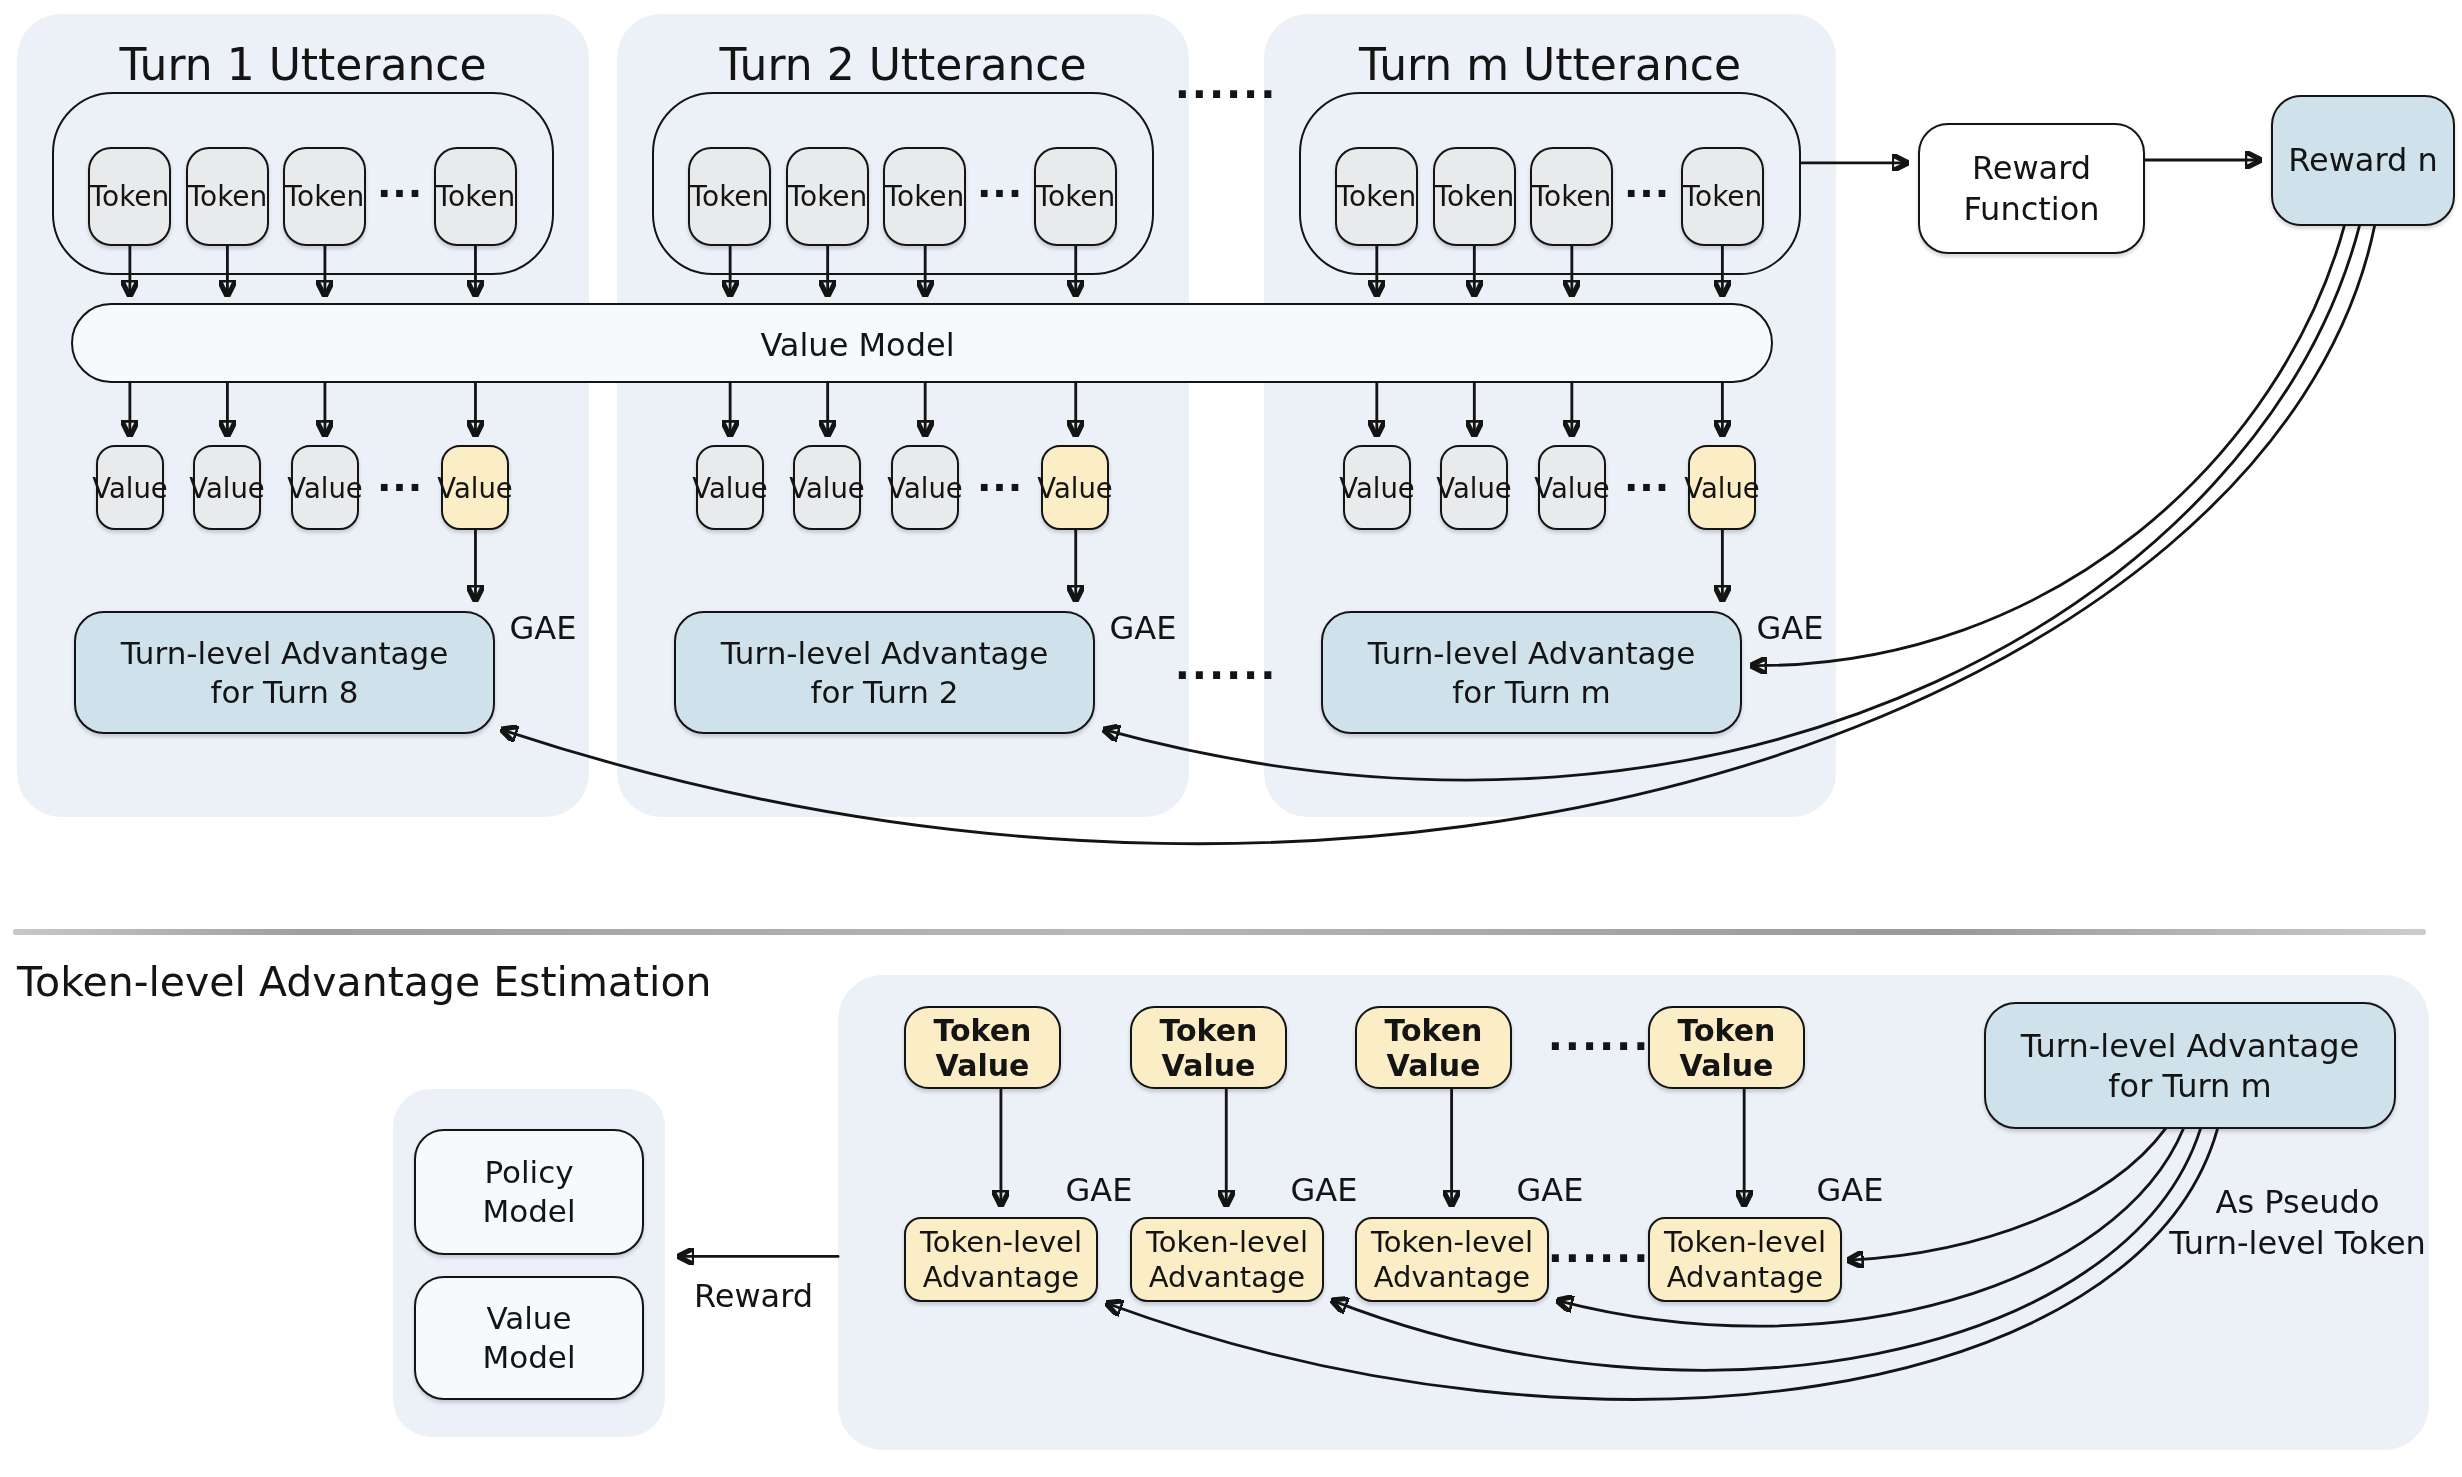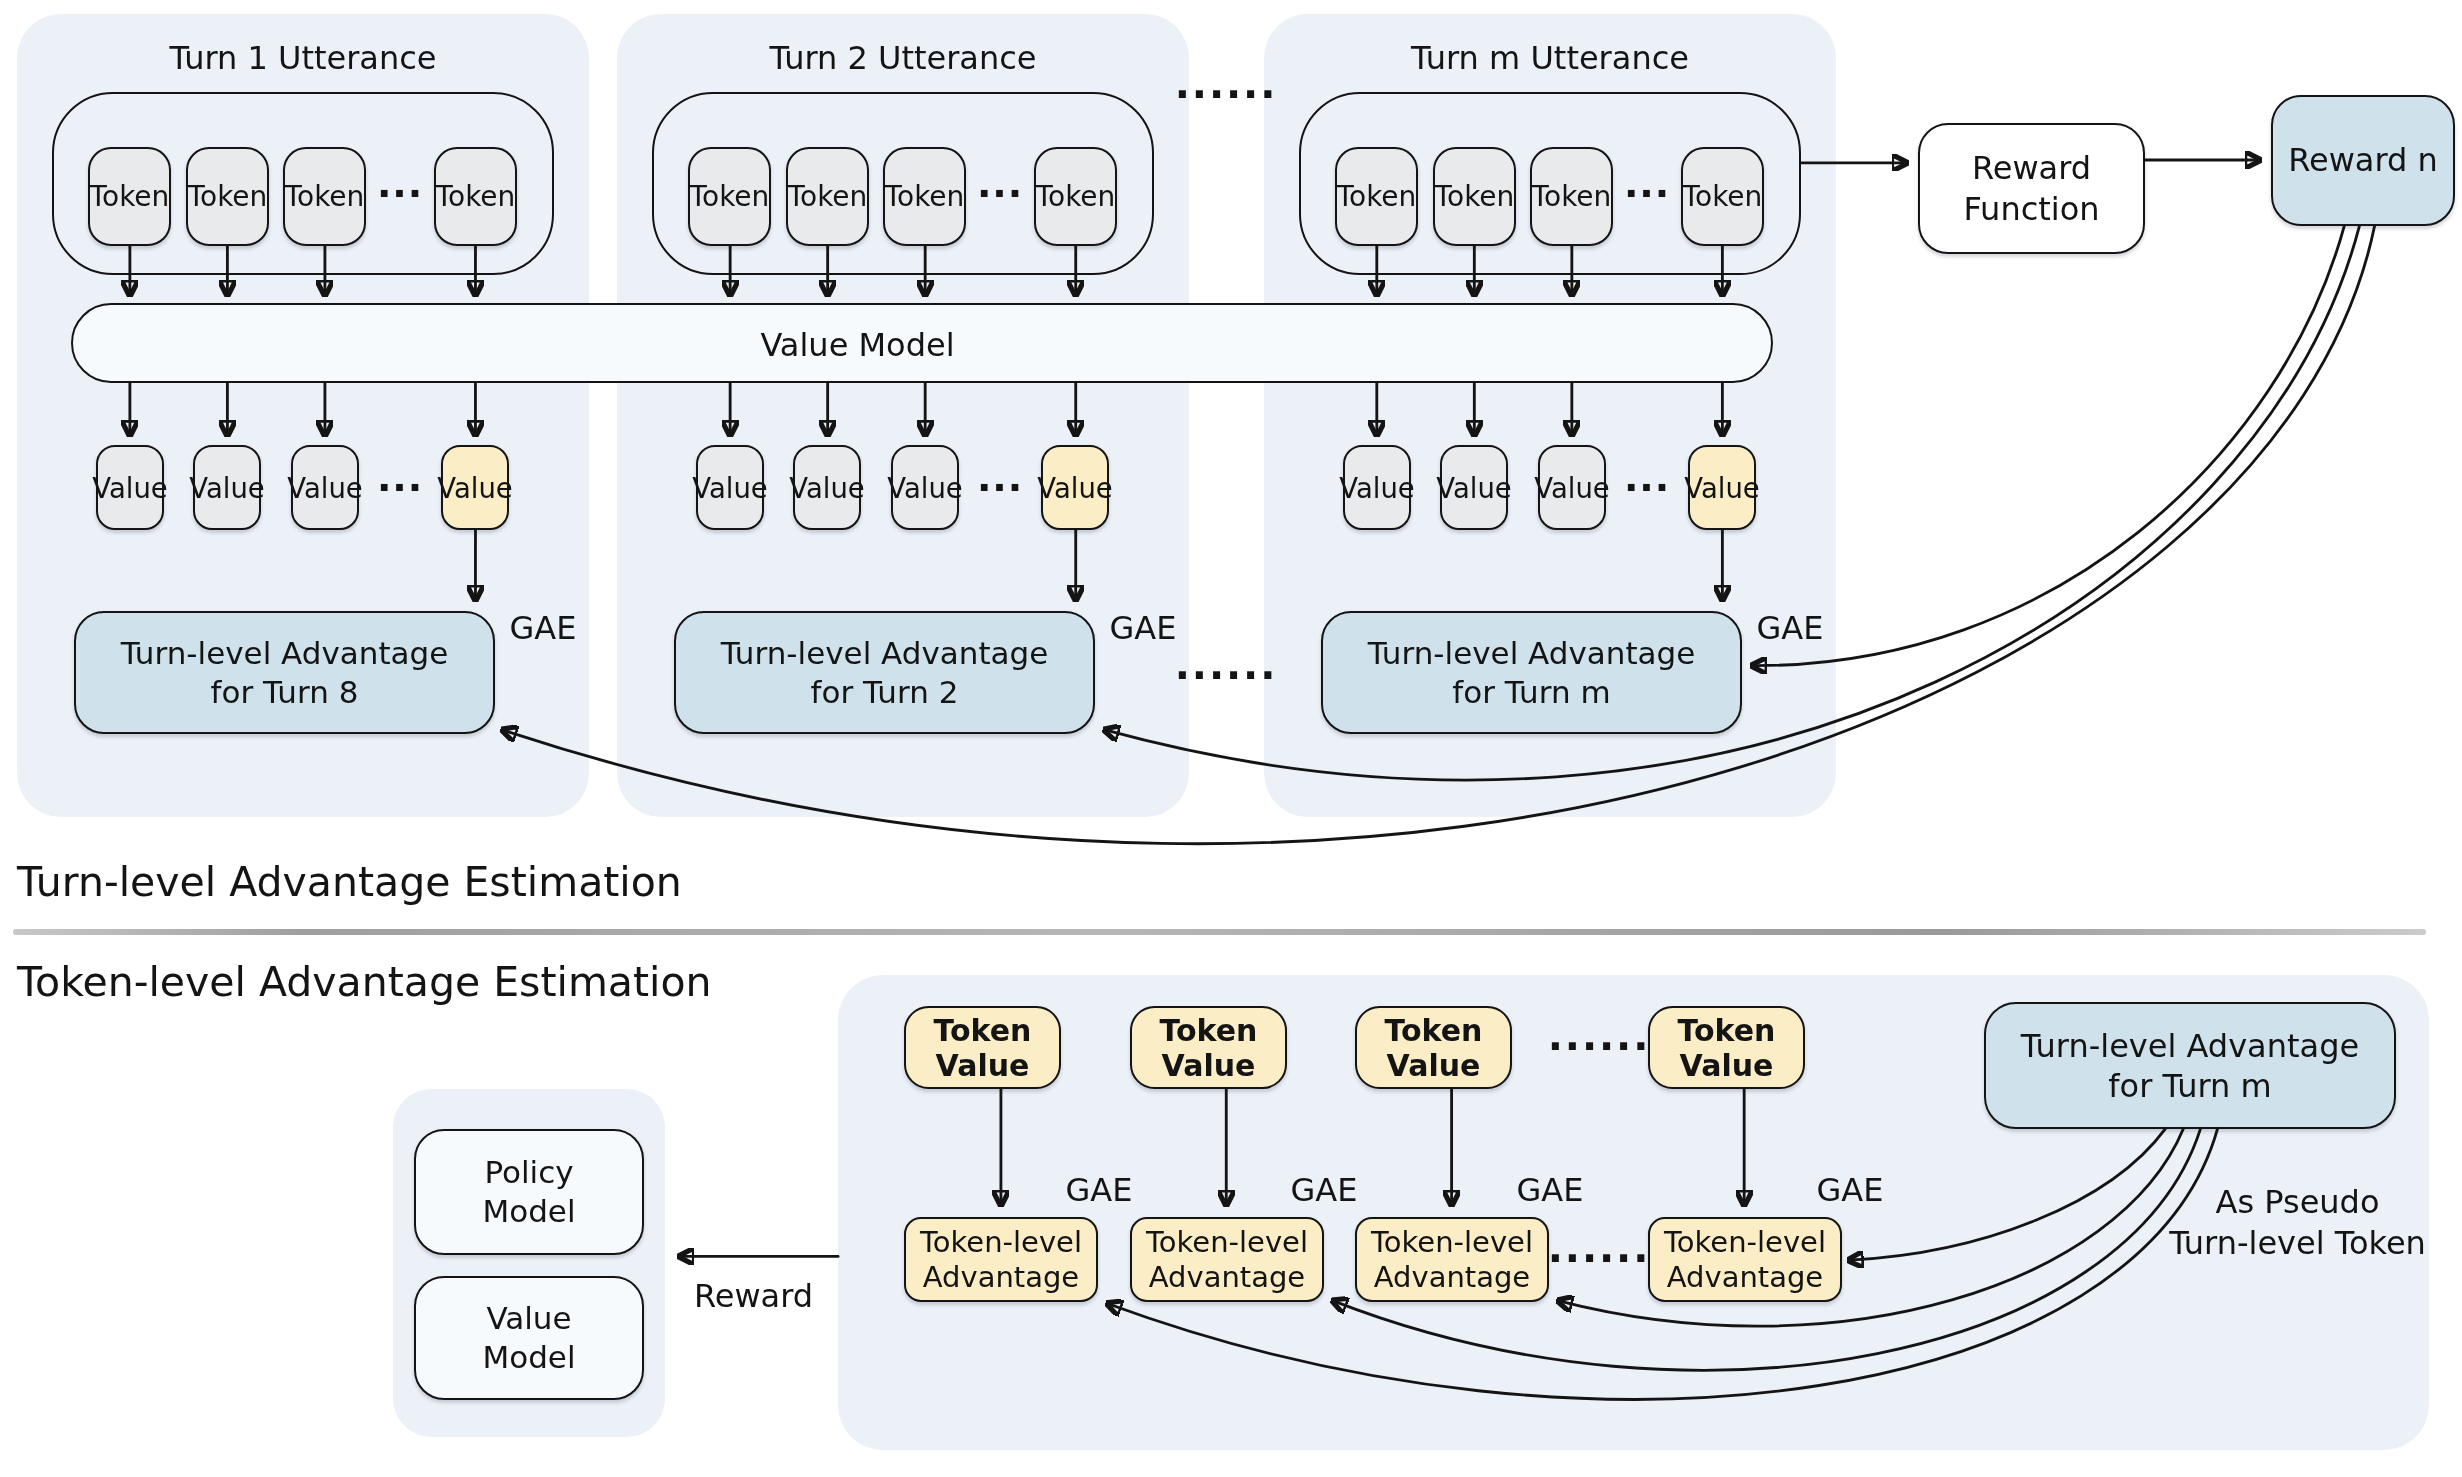--- a/index.html
+++ b/index.html
@@ -11,21 +11,21 @@
     --ink:#141414;
     --divider:#b0b0b0;
   }
   html,body{margin:0;padding:0;background:#ffffff;}
   #canvas{
     position:relative;width:2462px;height:1477px;background:#ffffff;overflow:hidden;
     font-family:"DejaVu Sans","Liberation Sans",sans-serif;color:var(--ink);
   }
   .panel{position:absolute;top:14px;width:572px;height:803px;background:var(--panel);border-radius:44px;}
   #panel1{left:17px}#panel2{left:617px}#panel3{left:1264px}
-  .ptitle{position:absolute;top:24.6px;left:0;width:100%;text-align:center;font-size:32px;font-weight:500;}
+  .ptitle{position:absolute;top:24.6px;left:0;width:100%;text-align:center;font-size:44px;font-weight:500;}
   .tcontainer{position:absolute;left:35px;top:78px;width:502px;height:183px;border:2.8px solid var(--ink);border-radius:61px;box-sizing:border-box;}
   .bx{position:absolute;border:2.8px solid var(--ink);box-sizing:border-box;background:var(--gray);
       display:flex;align-items:center;justify-content:center;text-align:center;
       box-shadow:0 2.8px 3.8px rgba(20,30,50,.18);}
   .token{top:133px;width:83px;height:99px;border-radius:23px;font-size:28px;}
   .t1{left:71px}.t2{left:169px}.t3{left:266px}.t4{left:417px}
   .val{top:431px;width:68px;height:85px;border-radius:19px;font-size:27.5px;}
   .v1{left:79px}.v2{left:176px}.v3{left:274px}.v4{left:424px;background:var(--yellow);}
   .hdots{position:absolute;left:347px;width:72px;text-align:center;font-size:38px;font-weight:bold;letter-spacing:0.9px;}
   .tdots{top:157px}.vdots{top:451px}
@@ -143,21 +143,20 @@
   <div id="valuebar-label">Value Model</div>
 
   <div class="whitebox" id="reward-fn">
     <span>Reward</span>
     <span>Function</span>
   </div>
   <div class="whitebox" id="reward-n">
     <span>Reward n</span>
   </div>
 
-  <div class="heading" id="heading-turn">Turn-level Advantage Estimation</div>
   <div id="divider"></div>
   <div class="heading" id="heading-token">Token-level Advantage Estimation</div>
 
   <div id="bottom-panel"></div>
   <div id="policy-panel"></div>
 
   <div class="bx tv tv1">Token Value</div>
   <div class="bx tv tv2">Token Value</div>
   <div class="bx tv tv3">Token Value</div>
   <div class="widedots" id="tvdots">······</div>

